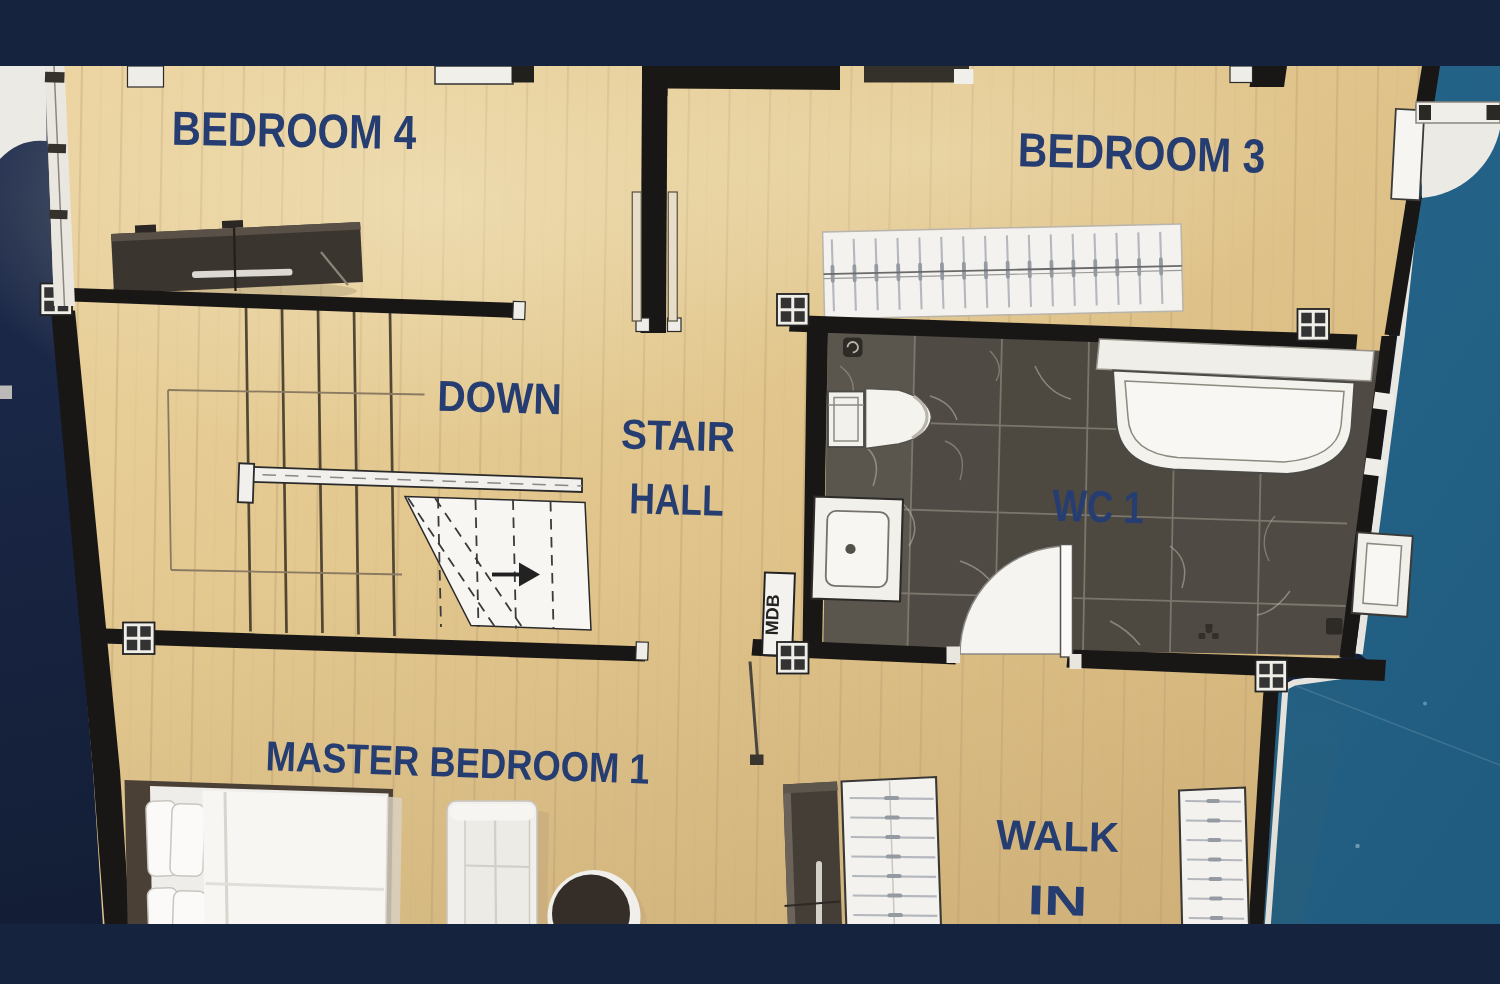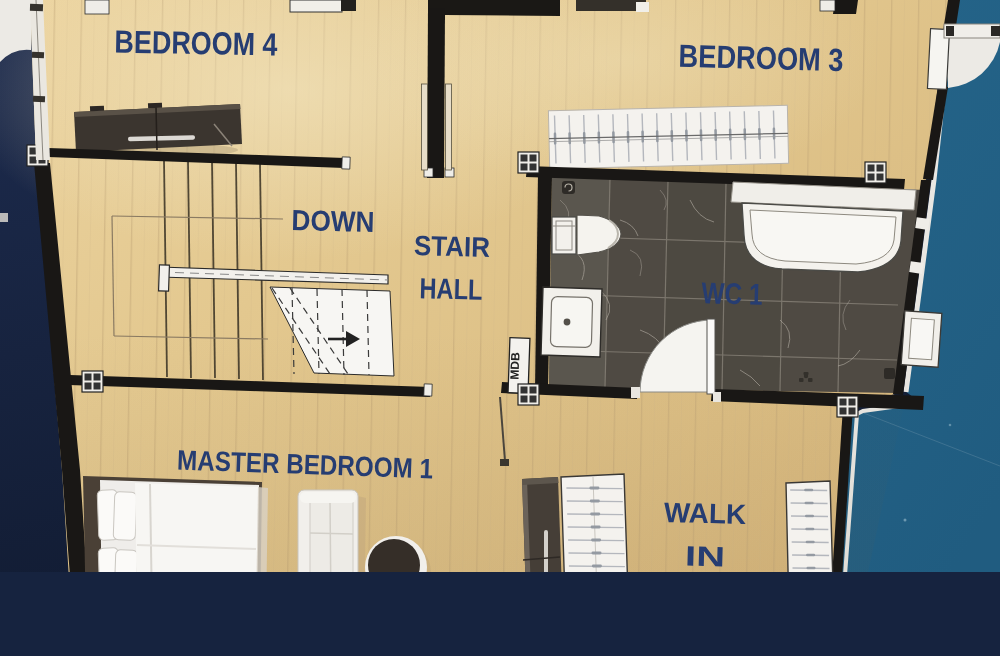--- a/index.html
+++ b/index.html
@@ -1,17 +1,17 @@
 <!DOCTYPE html>
 <html><head>
 <meta charset="utf-8">
 <style>
   html,body{margin:0;padding:0;background:#16233f;}
   .page{width:1000px;height:572px;overflow:hidden;position:relative;
-        font-family:"Liberation Sans", sans-serif;}
+        font-family:"Liberation Sans", sans-serif;margin-top:44px;}
   svg{display:block;filter:blur(0.35px);}
 </style>
 </head>
 <body>
 <div class="page">
 <svg viewBox="0 0 1000 656" width="1000" height="656">
 <defs>
   <linearGradient id="navy" x1="0" y1="0" x2="0.3" y2="1">
     <stop offset="0" stop-color="#1d2c50"></stop>
     <stop offset="0.5" stop-color="#17233f"></stop>

